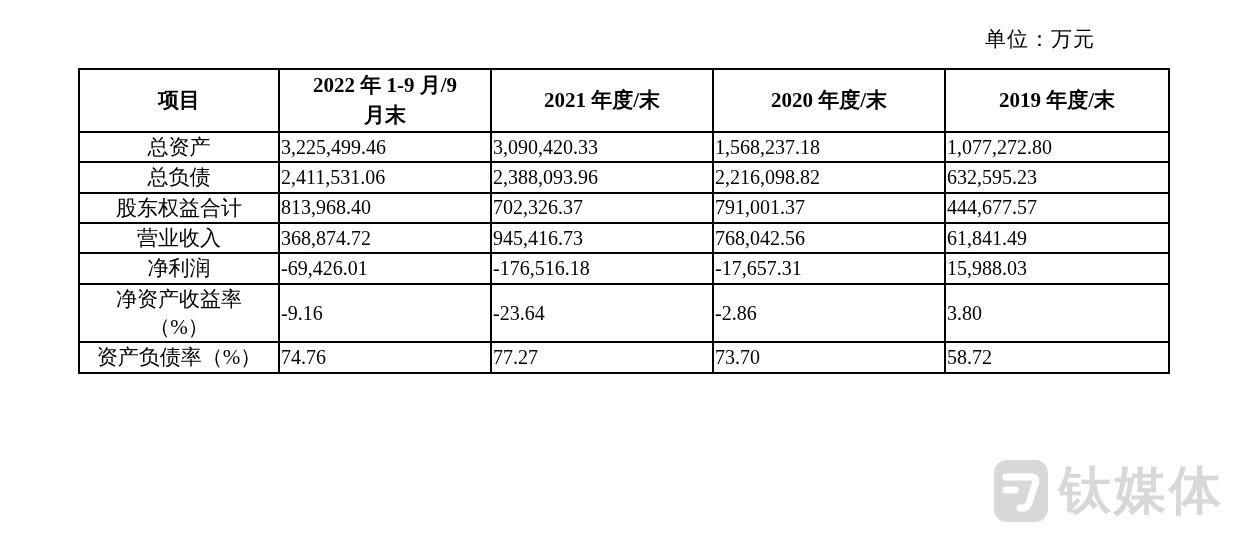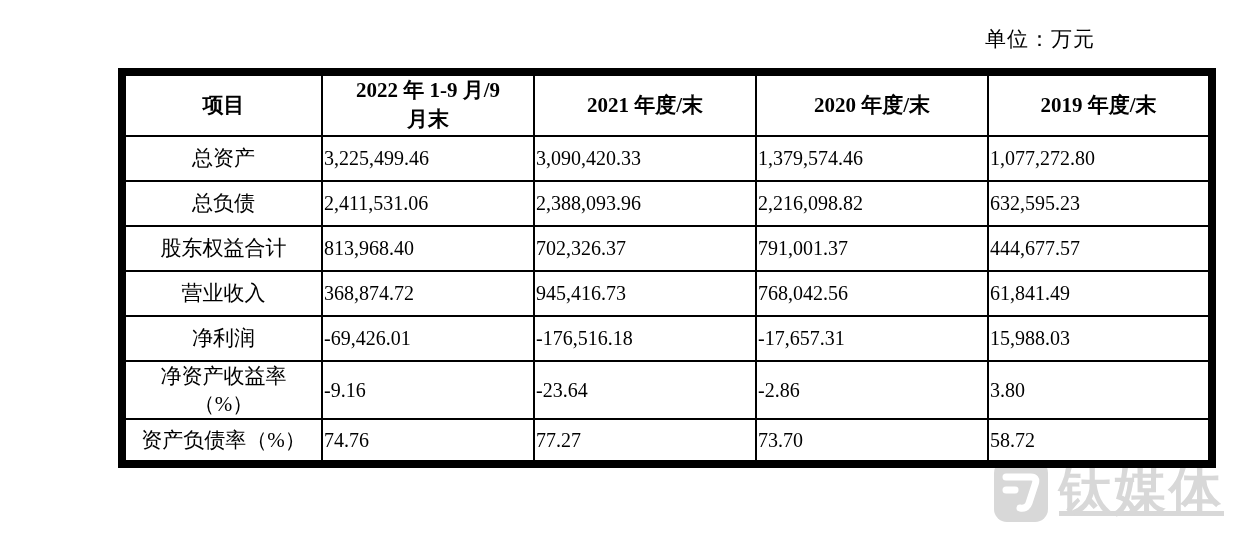--- a/index.html
+++ b/index.html
@@ -24,33 +24,32 @@
     letter-spacing: 1px;
   }
 
   table.fin-table {
     position: absolute;
     left: 78px;
     top: 68px;
     width: 1090px;
     table-layout: fixed;
     border-collapse: collapse;
-    border: 8px solid #000000;
+    border: 2px solid #000000;
     background: transparent;
     z-index: 1;
-    margin-left: 40px;
   }
   .fin-table th, .fin-table td {
     border: 2px solid #000000;
     vertical-align: middle;
     background: transparent;
     overflow: hidden;
   }
   .fin-table thead tr { height: 63px; }
-  .fin-table tbody tr { height: 45px; }
+  .fin-table tbody tr { height: 30px; }
   .fin-table tbody tr.tall { height: 52px; }
   .fin-table th {
     font-weight: bold;
     font-size: 21px;
     text-align: center;
     white-space: pre-line;
     line-height: 1.4;
     padding: 0 4px;
   }
   .fin-table td.label-cell {
@@ -76,21 +75,20 @@
   }
   .watermark .wm-logo { display: block; }
   .watermark .wm-text {
     font-family: "Liberation Sans", "DejaVu Sans", sans-serif;
     font-weight: bold;
     font-size: 52px;
     line-height: 1;
     letter-spacing: 3px;
     margin-left: 10px;
     user-select: none;
-    text-decoration: underline;
   }
 </style>
 </head>
 <body>
 
 <div class="watermark">
   <svg class="wm-logo" width="56" height="66" viewBox="0 0 56 66" aria-hidden="true">
     <rect x="1" y="3" width="54" height="62" rx="13" fill="#d8d8d8"></rect>
     <path d="M13 20 H38 Q44 20 42.5 26 L36 46 Q34 52 27 51" fill="none" stroke="#ffffff" stroke-width="7" stroke-linecap="round"></path>
     <path d="M13 33 H22" fill="none" stroke="#ffffff" stroke-width="7" stroke-linecap="round"></path>
@@ -116,21 +114,21 @@
       <th>2021 年度/末</th>
       <th>2020 年度/末</th>
       <th>2019 年度/末</th>
     </tr>
   </thead>
   <tbody>
       <tr>
         <td class="label-cell">总资产</td>
         <td class="value-cell">3,225,499.46</td>
         <td class="value-cell">3,090,420.33</td>
-        <td class="value-cell">1,379,574.46</td>
+        <td class="value-cell">1,568,237.18</td>
         <td class="value-cell">1,077,272.80</td>
       </tr>
       <tr>
         <td class="label-cell">总负债</td>
         <td class="value-cell">2,411,531.06</td>
         <td class="value-cell">2,388,093.96</td>
         <td class="value-cell">2,216,098.82</td>
         <td class="value-cell">632,595.23</td>
       </tr>
       <tr>

